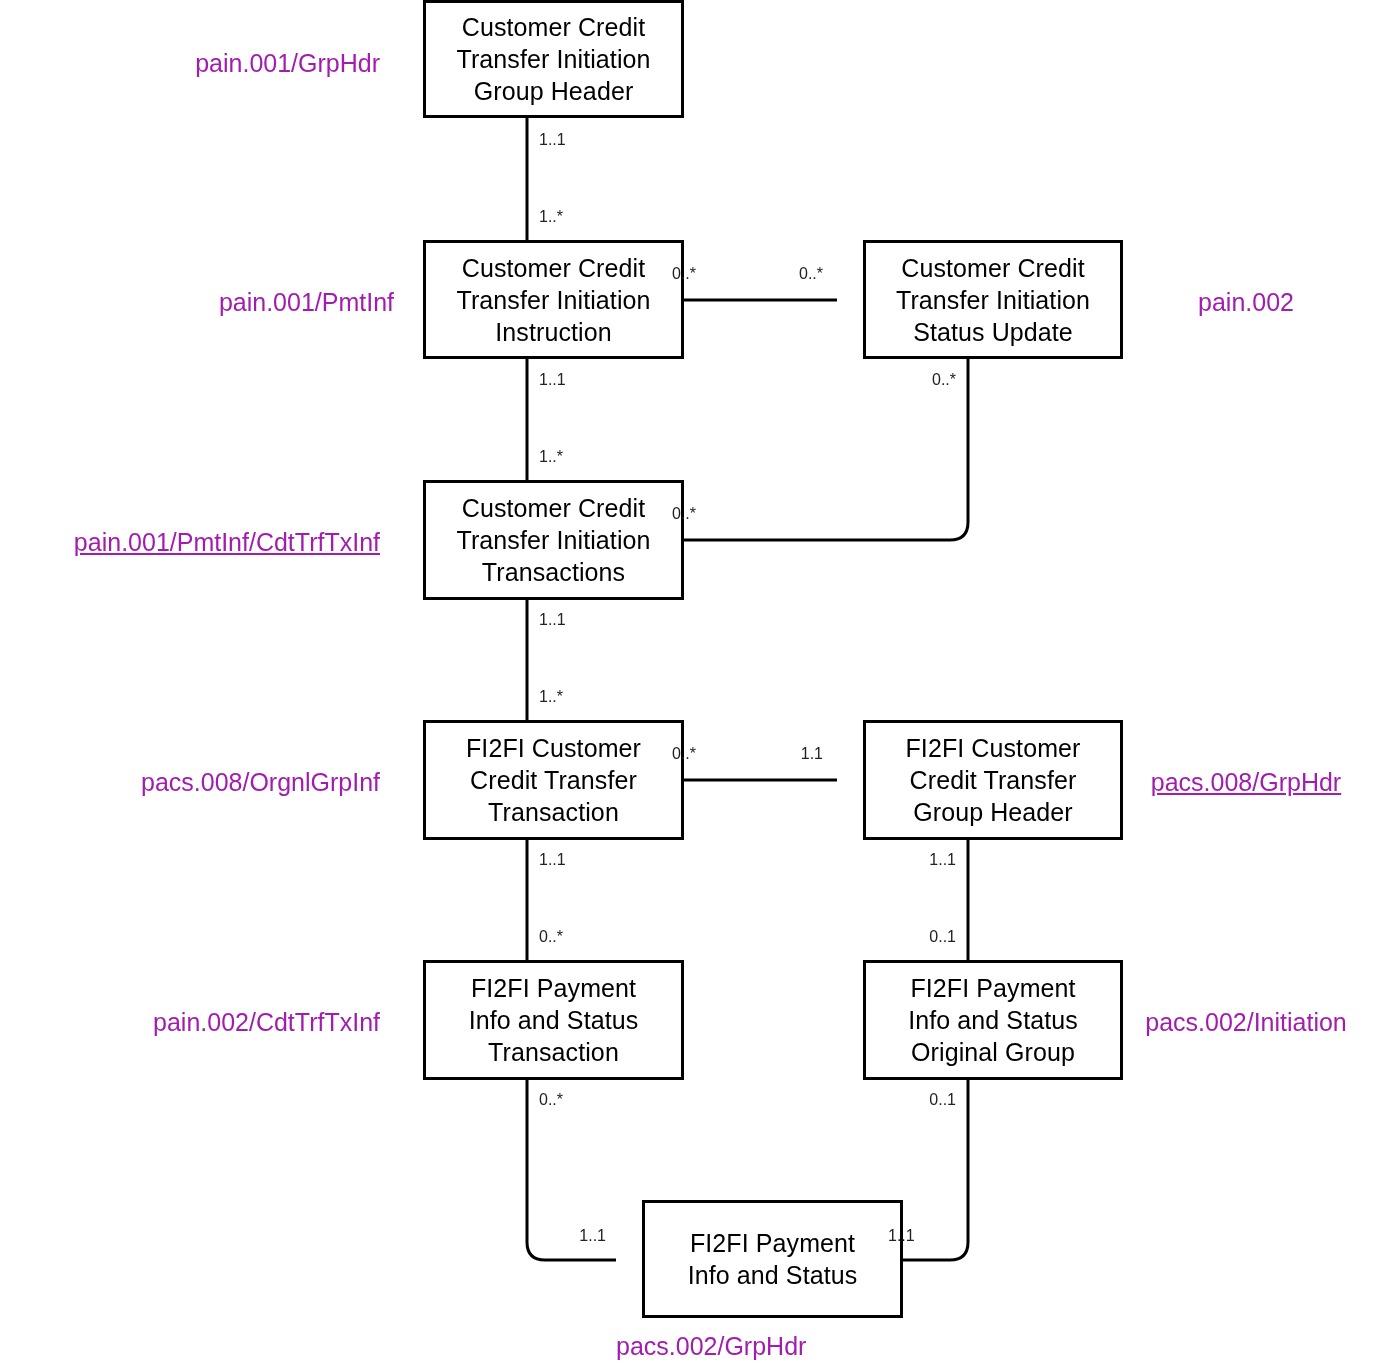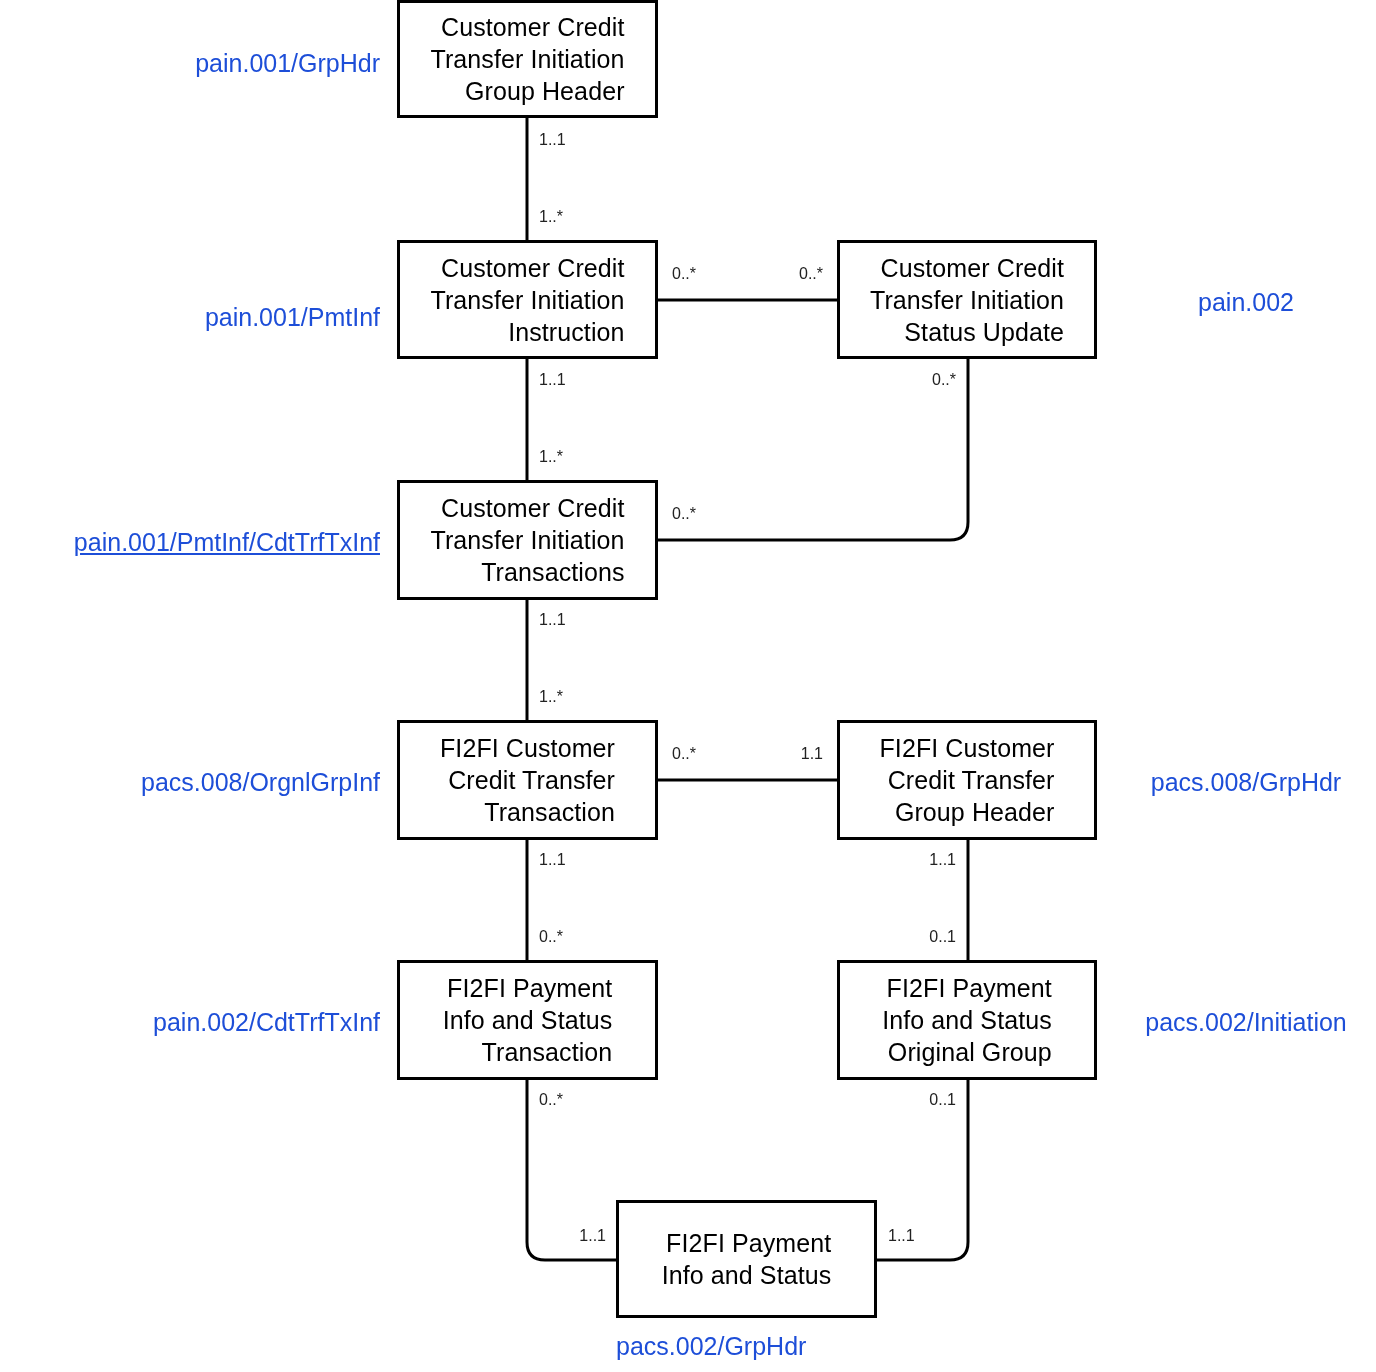--- a/index.html
+++ b/index.html
@@ -36,36 +36,37 @@
 
   
   .node {
     position: absolute;
     box-sizing: border-box;
     border: 3px solid #000000;
     background: #ffffff;
     display: flex;
     align-items: center;
     justify-content: center;
-    text-align: right;
+    text-align: center;
     color: #000000;
     font-size: 25px;
     line-height: 1.28;
     letter-spacing: 0.1px;
+    margin-left: 26px;
   }
   .node .node-text {
     display: block;
     padding: 0 6px;
     white-space: pre-line;
   }
 
   
   .tag {
     position: absolute;
-    color: #1d4ed8;
+    color: #a21caf;
     font-size: 25px;
     line-height: 1.2;
     white-space: nowrap;
   }
   .tag.right-of  { text-align: center; }
   .tag.left-of   { text-align: right; }
   .tag.below     { text-align: left; }
 
   
   .mult {
@@ -156,37 +157,37 @@
 
   <div class="node" style="left:616px; top:1200px; width:261px; height:118px;">
     <span class="node-text">FI2FI Payment
 Info and Status</span>
   </div>
 
   <div class="tag left-of" style="left:17px; top:48px; width:363px;">
     <span>pain.001/GrpHdr</span>
   </div>
 
-  <div class="tag left-of" style="left:17px; top:287px; width:363px;margin-top:15px;">
+  <div class="tag left-of" style="left:31px; top:287px; width:363px;">
     <span>pain.001/PmtInf</span>
   </div>
 
   <div class="tag right-of" style="left:1116px; top:287px; width:260px;">
     <span>pain.002</span>
   </div>
 
   <div class="tag left-of" style="left:17px; top:527px; width:363px;text-decoration:underline;">
     <span>pain.001/PmtInf/CdtTrfTxInf</span>
   </div>
 
   <div class="tag left-of" style="left:17px; top:767px; width:363px;">
     <span>pacs.008/OrgnlGrpInf</span>
   </div>
 
-  <div class="tag right-of" style="left:1116px; top:767px; width:260px;">
+  <div class="tag right-of" style="left:1116px; top:767px; width:260px;text-decoration:underline;">
     <span>pacs.008/GrpHdr</span>
   </div>
 
   <div class="tag left-of" style="left:17px; top:1007px; width:363px;">
     <span>pain.002/CdtTrfTxInf</span>
   </div>
 
   <div class="tag right-of" style="left:1116px; top:1007px; width:260px;">
     <span>pacs.002/Initiation</span>
   </div>

